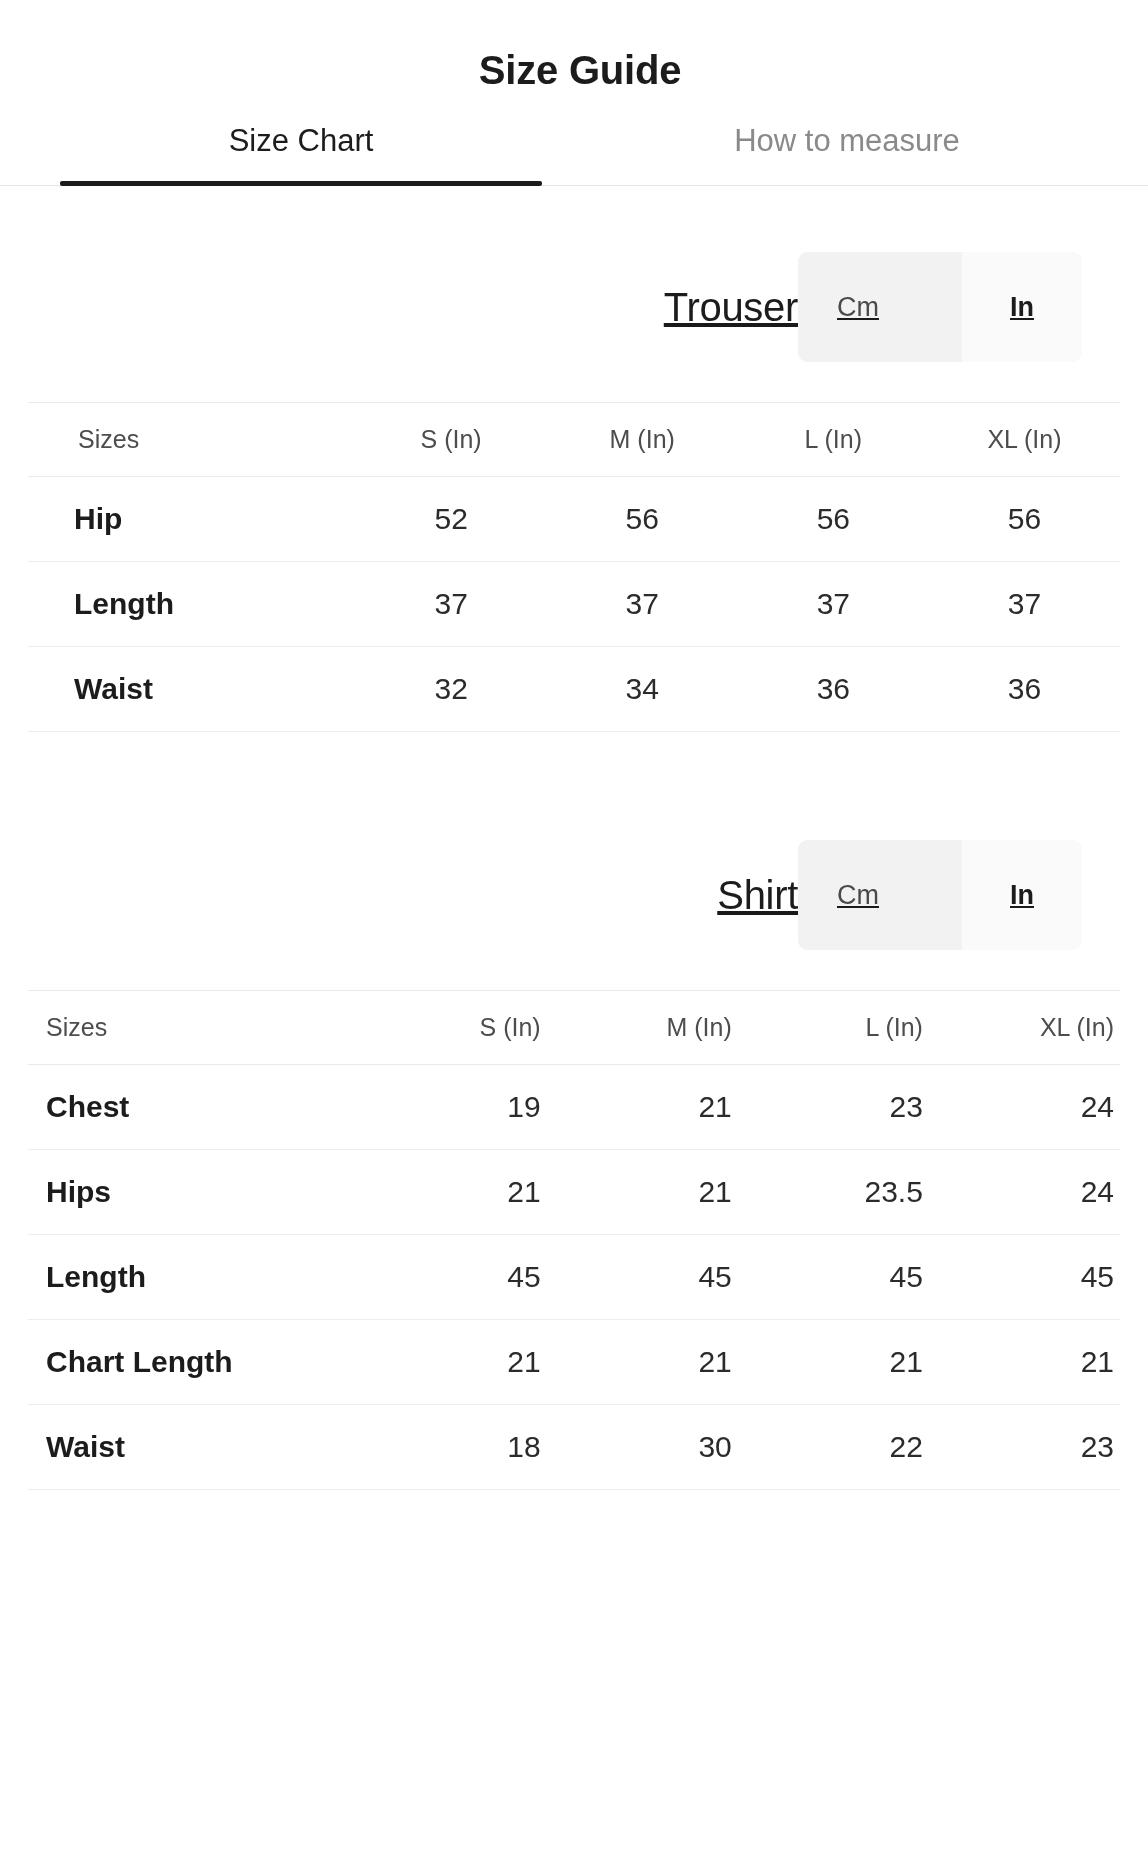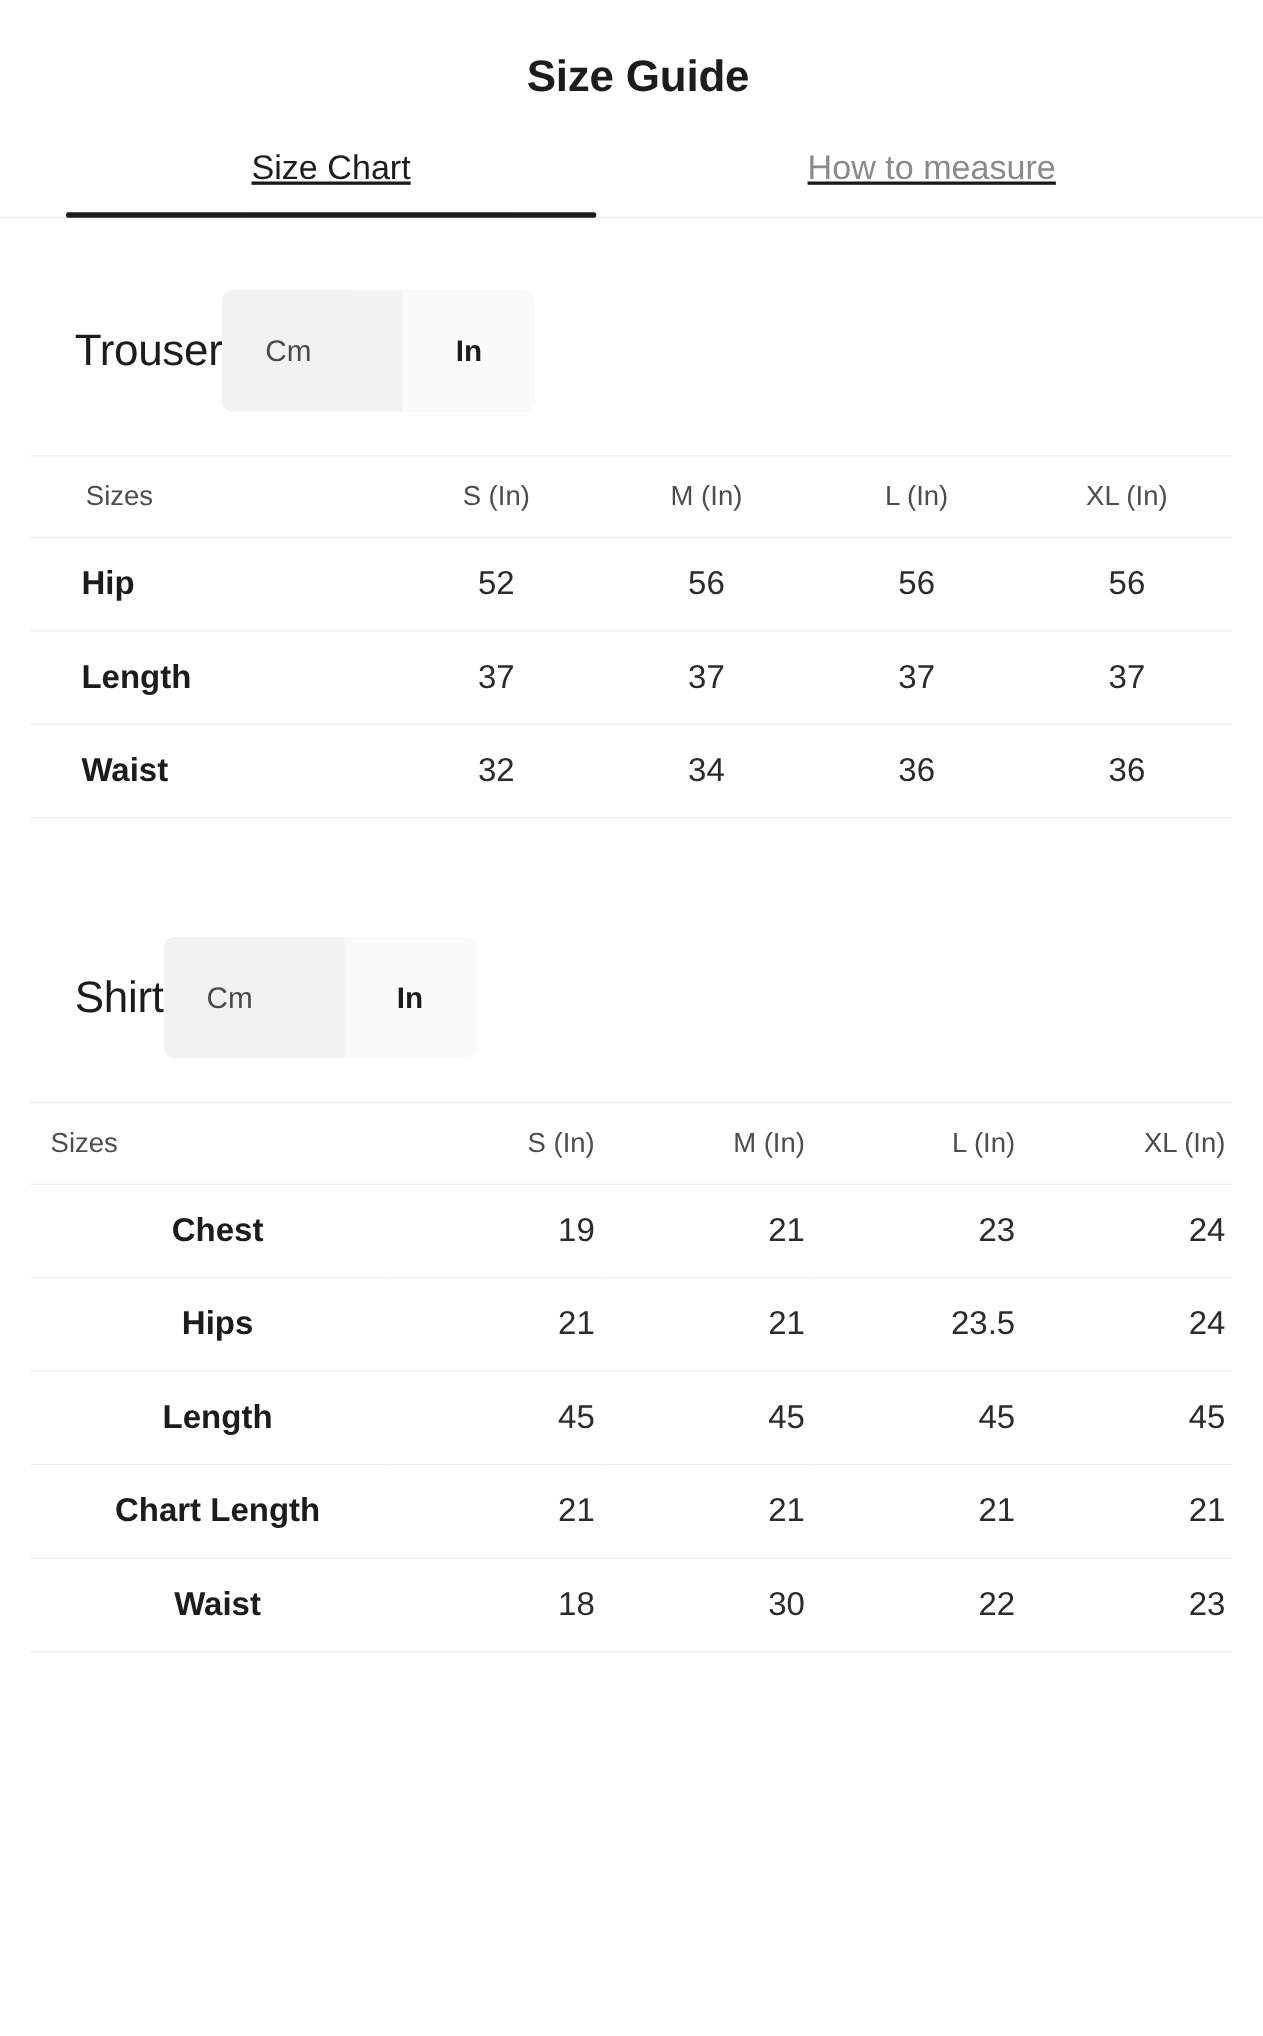--- a/index.html
+++ b/index.html
@@ -27,24 +27,23 @@
     font-size: 40px;
     font-weight: 700;
     letter-spacing: -0.2px;
     color: #1c1c1c;
     margin-left: 12px;
   }
 
   
   .tabs {
     display: flex;
-    margin-top: 42px;
+    margin-top: 30px;
     padding: 0 28px;
     border-bottom: 1px solid #e6e6e6;
-    text-decoration: underline;
   }
   .tab {
     flex: 1 1 50%;
     text-align: center;
     font-size: 31px;
     padding-bottom: 26px;
     color: #8a8a8a;
     font-weight: 400;
     cursor: pointer;
     position: relative;
@@ -66,22 +65,23 @@
   
   .section {
     padding: 0 28px;
   }
   .section.first { margin-top: 66px; }
   .section.second { margin-top: 108px; }
 
   .section-head {
     display: flex;
     align-items: center;
-    justify-content: flex-start;
+    justify-content: flex-end;
     padding: 0 38px 0 40px;
+    text-decoration: underline;
   }
   .section-title {
     font-size: 40px;
     font-weight: 400;
     color: #1c1c1c;
     letter-spacing: -0.3px;
   }
 
   
   .unit-toggle {
@@ -141,21 +141,21 @@
   .tbl-trouser tbody td:first-child { text-align: center; }
   .tbl-trouser thead th,
   .tbl-trouser tbody td { text-align: center; }
   .tbl-trouser tbody td.label { text-align: left; padding-left: 46px; }
   .tbl-trouser thead th:first-child { text-align: left; padding-left: 50px; }
 
   
   .tbl-shirt thead th { text-align: right; padding-right: 6px; }
   .tbl-shirt thead th:first-child { text-align: left; padding-left: 18px; }
   .tbl-shirt tbody td { text-align: right; padding-right: 6px; }
-  .tbl-shirt tbody td.label { text-align: center; padding-left: 18px; }
+  .tbl-shirt tbody td.label { text-align: left; padding-left: 18px; }
 
   .col-label { width: 30%; }
   .col-val { width: 17.5%; }
 </style>
 </head>
 <body>
 
 <div class="page">
 
   <div class="header">

